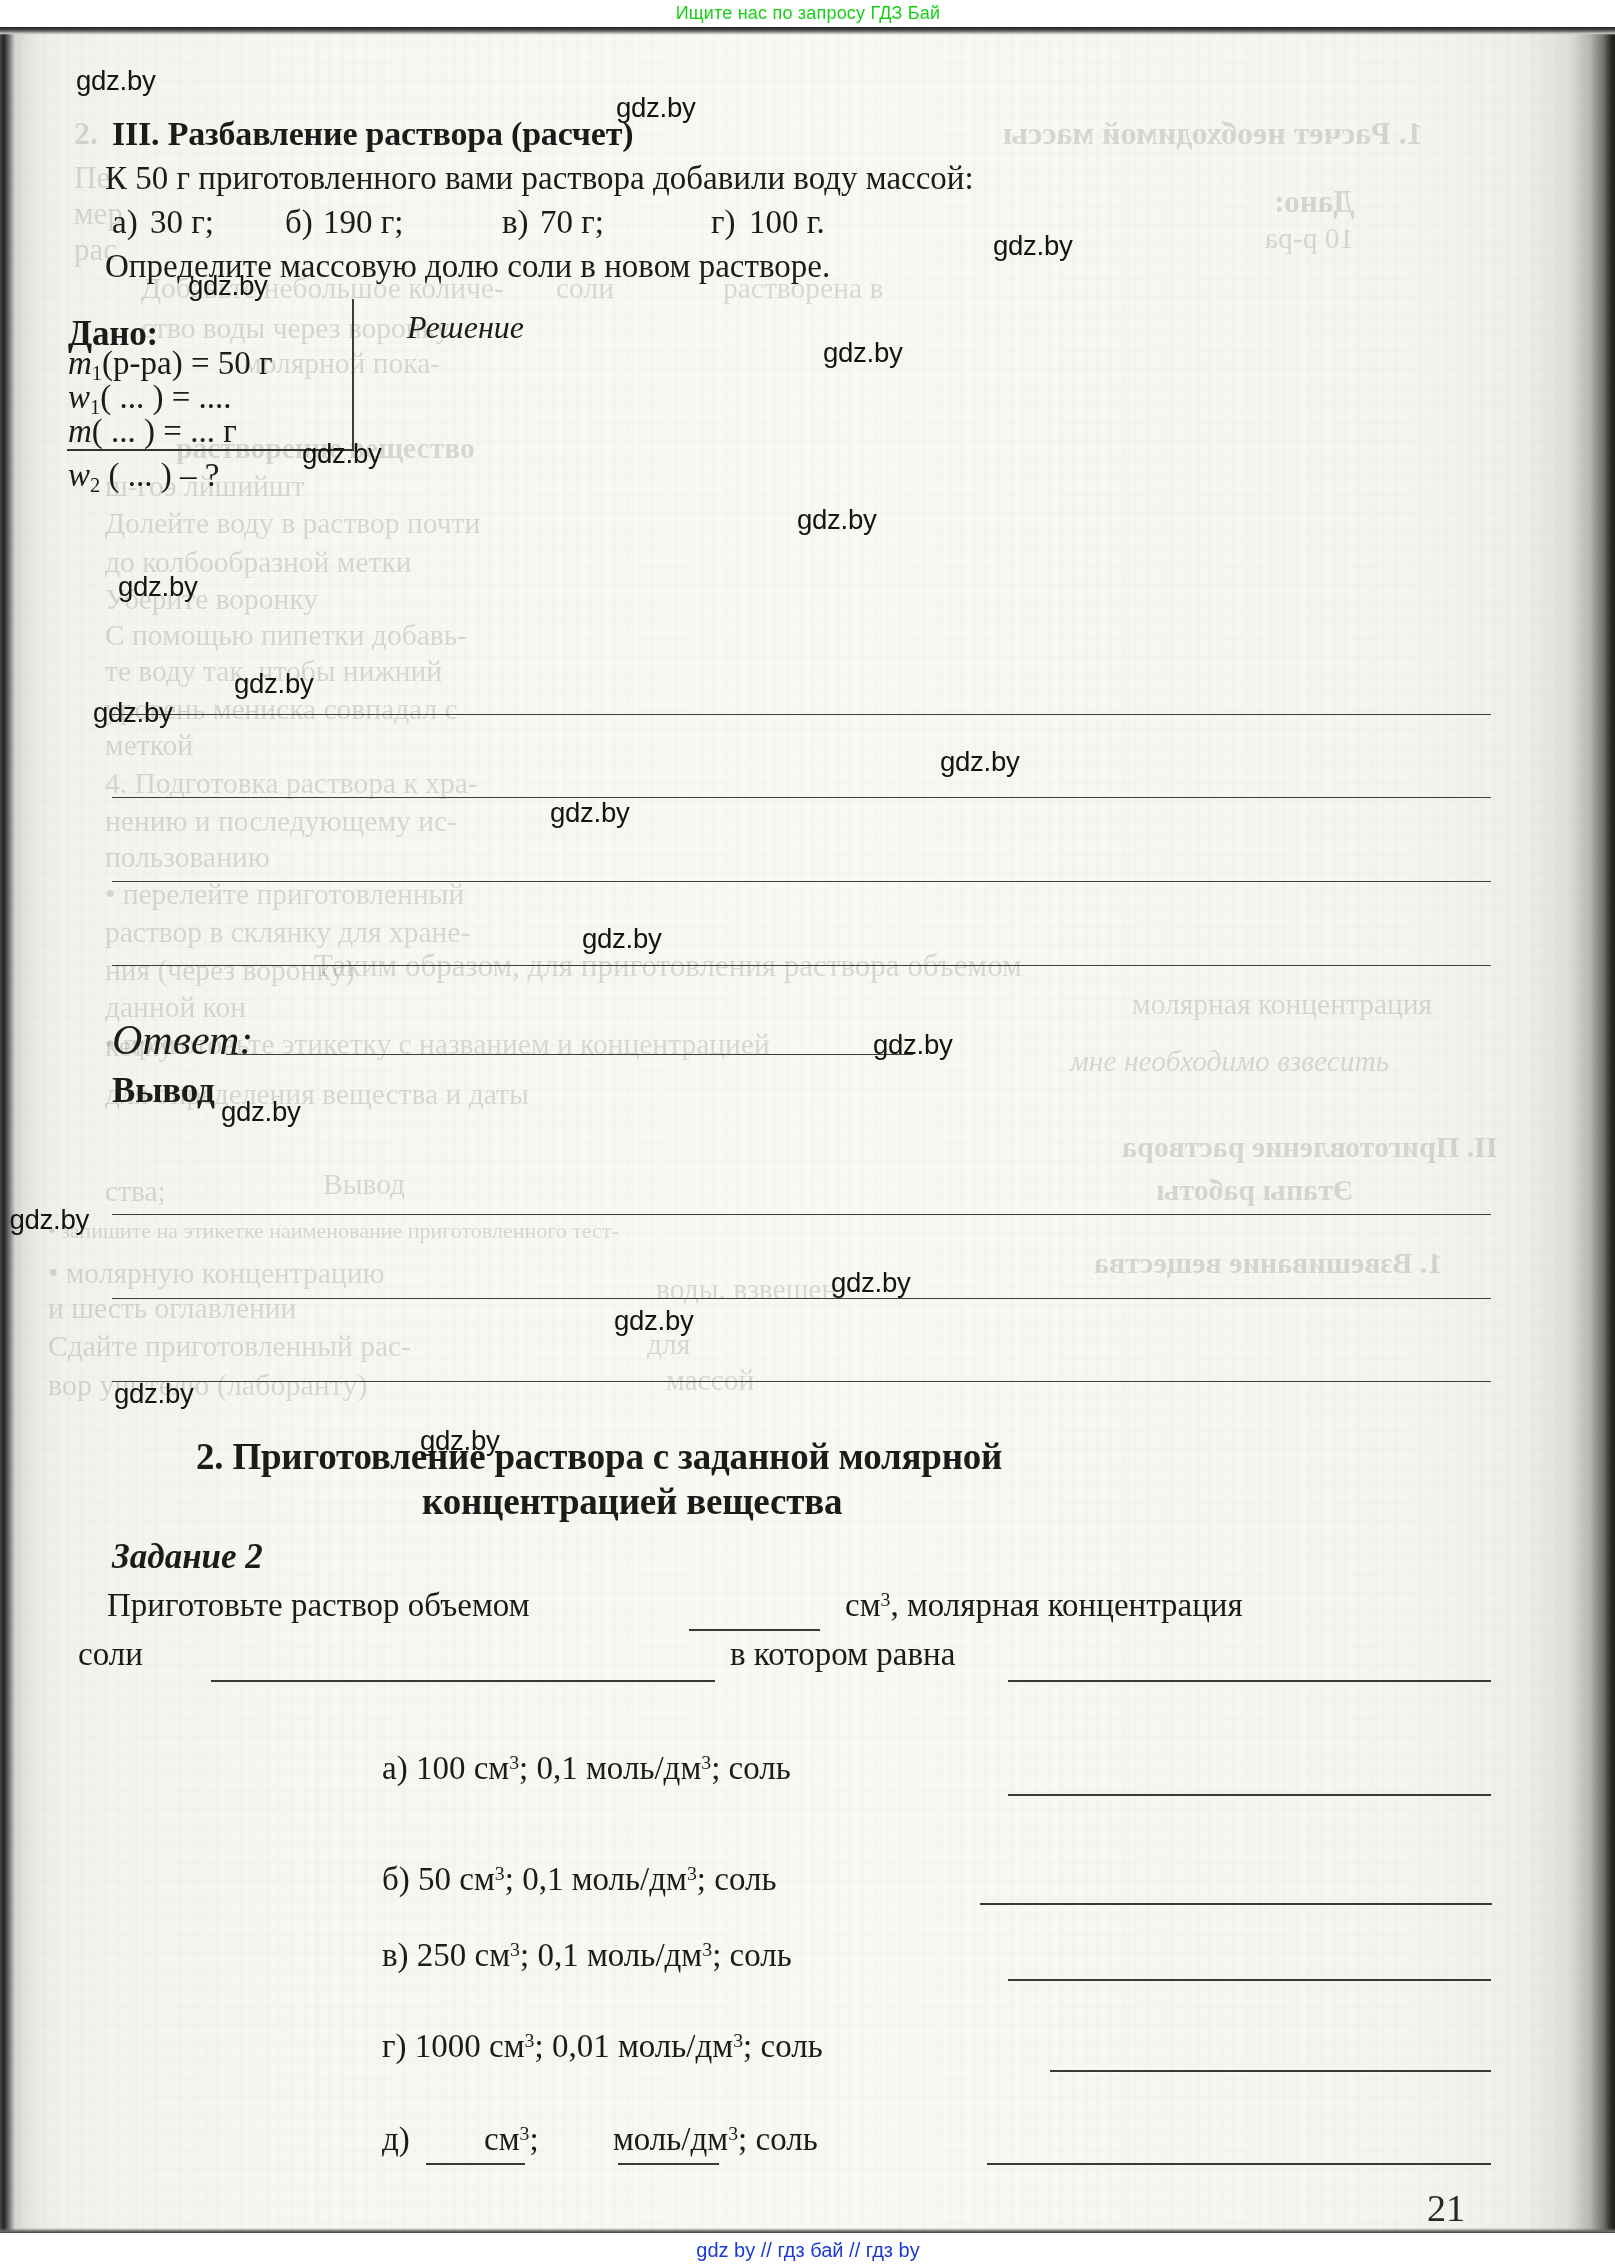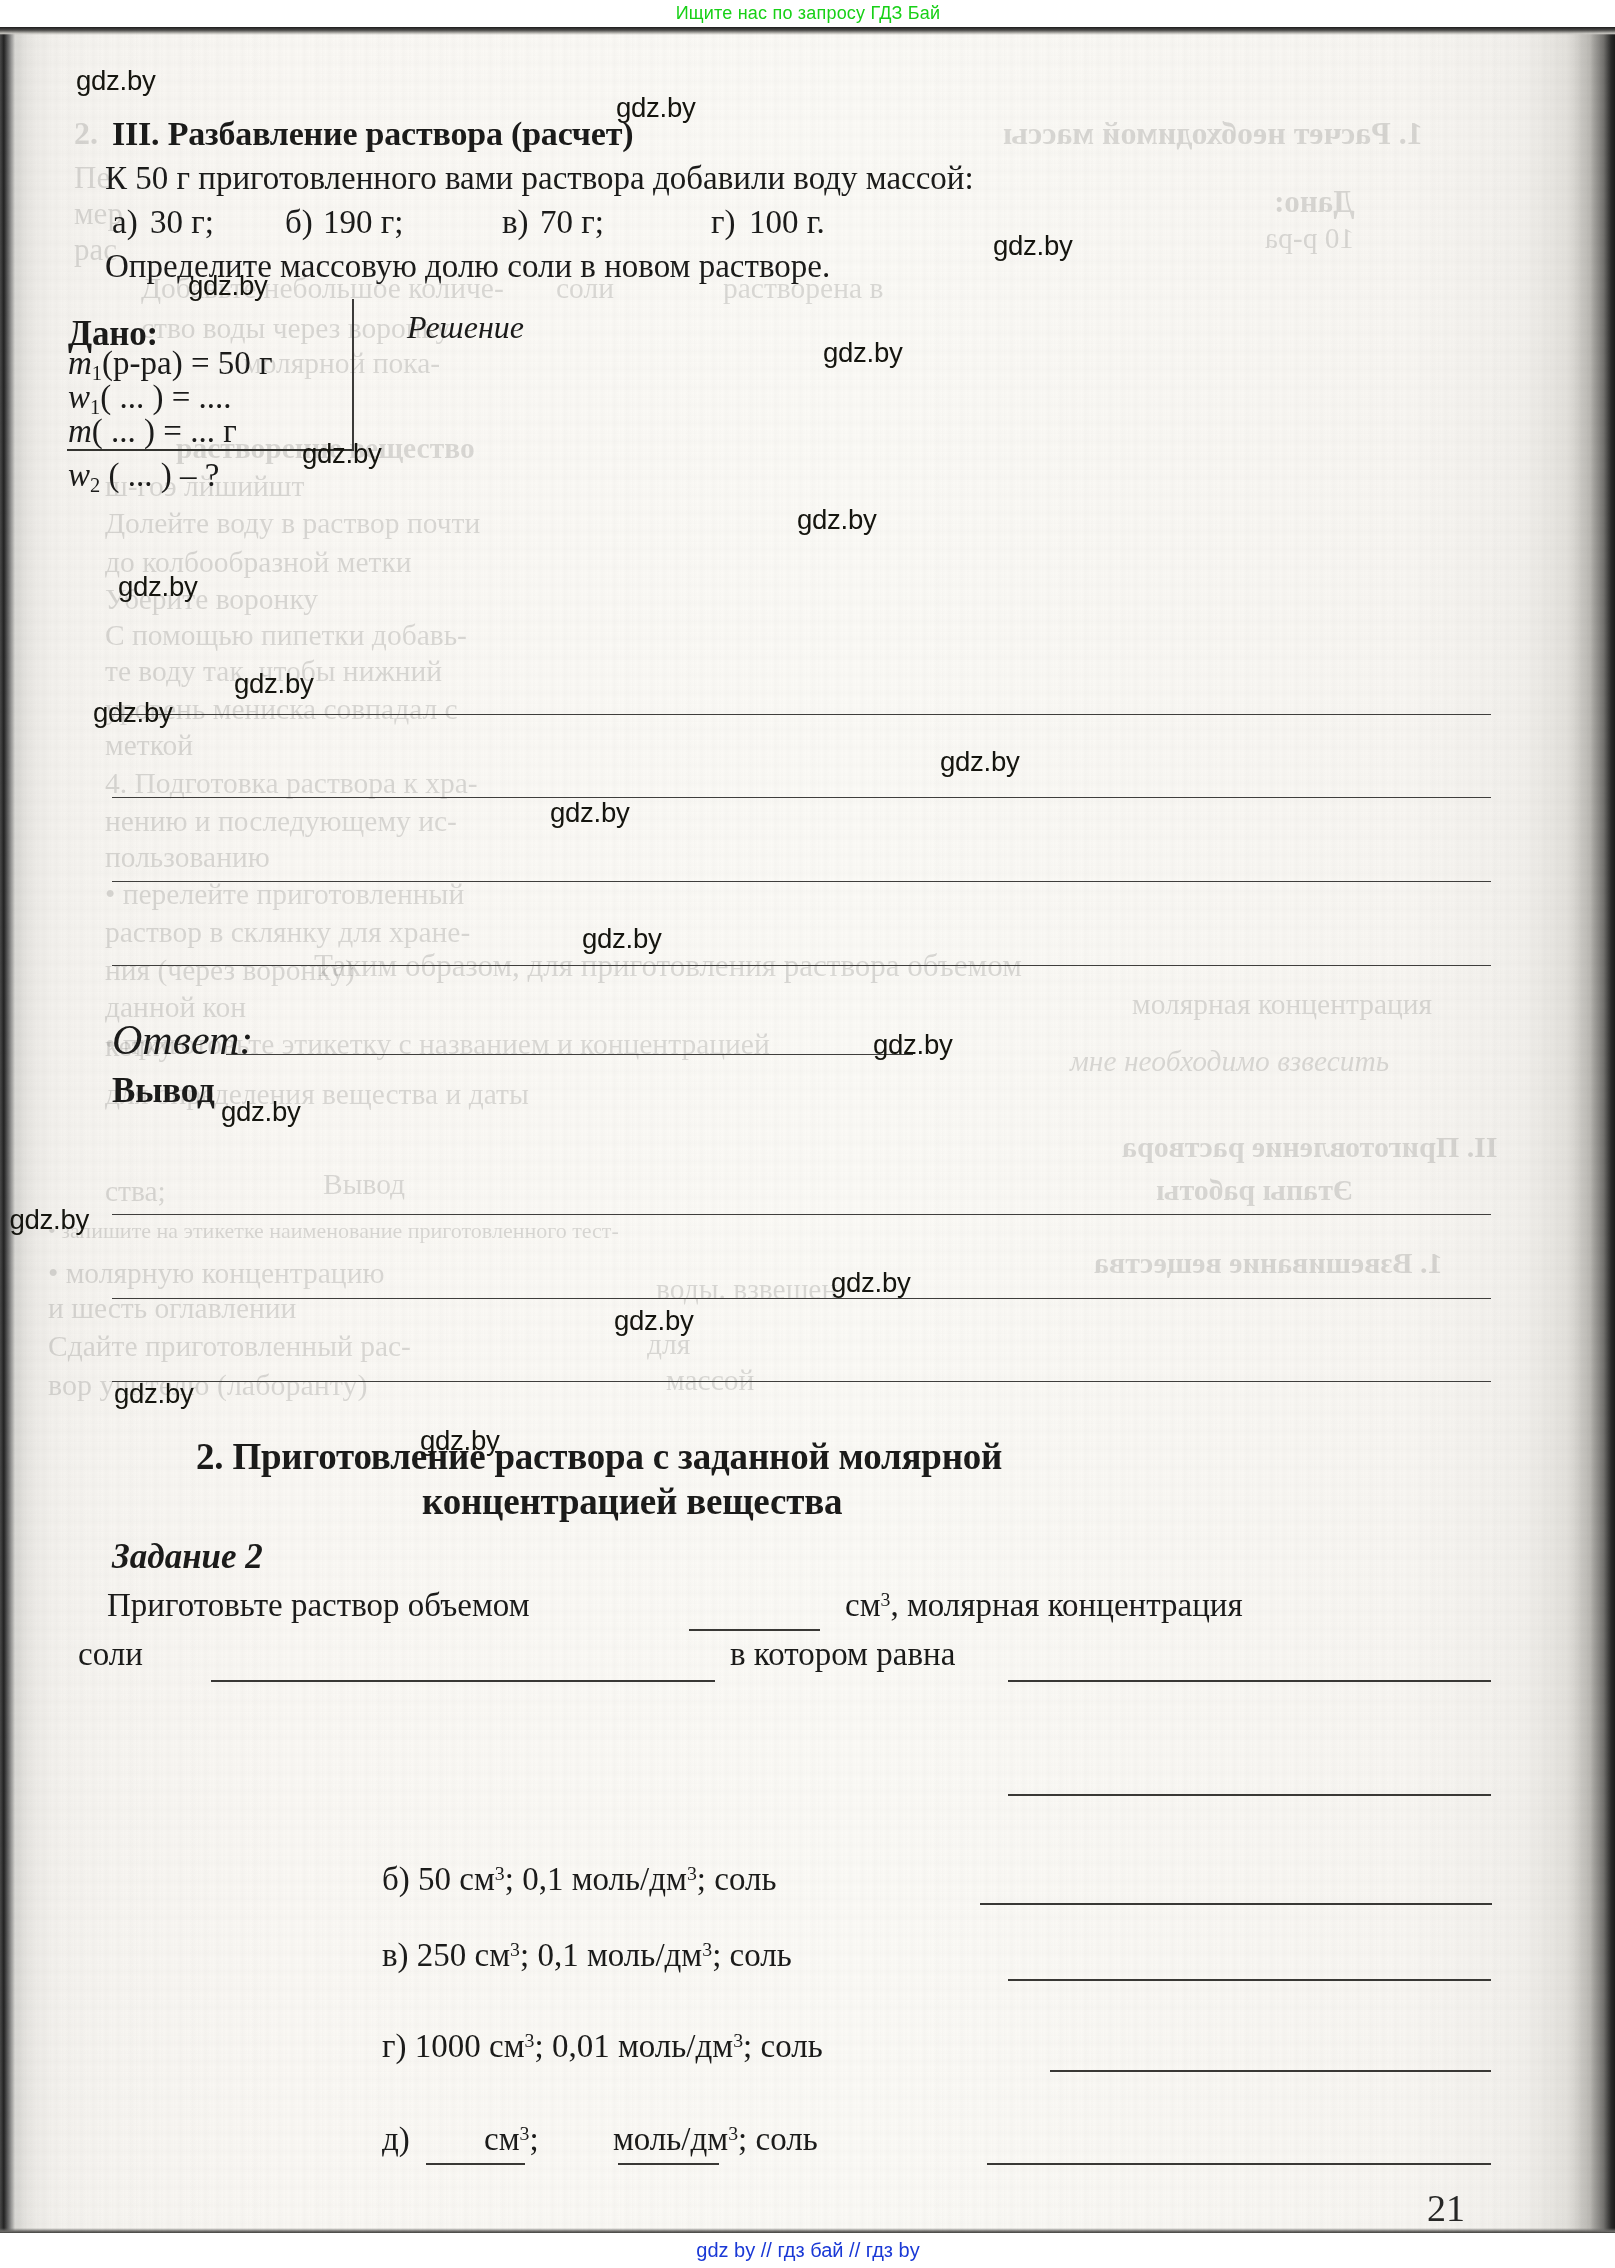--- a/index.html
+++ b/index.html
@@ -298,20 +298,26 @@
     <div class="rule blank" style="left:689px; top:1602px; width:131px; border-top:2.9px solid #393835;"></div>
     <div class="txt body-l" style="left:845px; top:1560px;">
       <span>см</span><sup>3</sup><span>, молярная концентрация</span>
     </div>
 
     <div class="txt body-l" style="left:78px; top:1609px;">соли</div>
     <div class="rule blank" style="left:211px; top:1653px; width:504px; border-top:2.9px solid #393835;"></div>
     <div class="txt body-l" style="left:730px; top:1609px;">в котором равна</div>
     <div class="rule blank" style="left:1008px; top:1653px; width:483px; border-top:2.9px solid #393835;"></div>
 
+    <div class="txt body-l" style="left:382px; top:1723px;">
+      <span>а)</span>
+      <span>100 см</span><sup>3</sup><span>;</span>
+      <span>0,1 моль/дм</span><sup>3</sup><span>;</span>
+      <span>соль</span>
+    </div>
     <div class="rule blank" style="left:1008px; top:1767px; width:483px; border-top:2.9px solid #393835;"></div>
 
     <div class="txt body-l" style="left:382px; top:1834px;">
       <span>б)</span>
       <span>50 см</span><sup>3</sup><span>;</span>
       <span>0,1 моль/дм</span><sup>3</sup><span>;</span>
       <span>соль</span>
     </div>
     <div class="rule blank" style="left:980px; top:1876px; width:512px; border-top:2.9px solid #393835;"></div>
 

